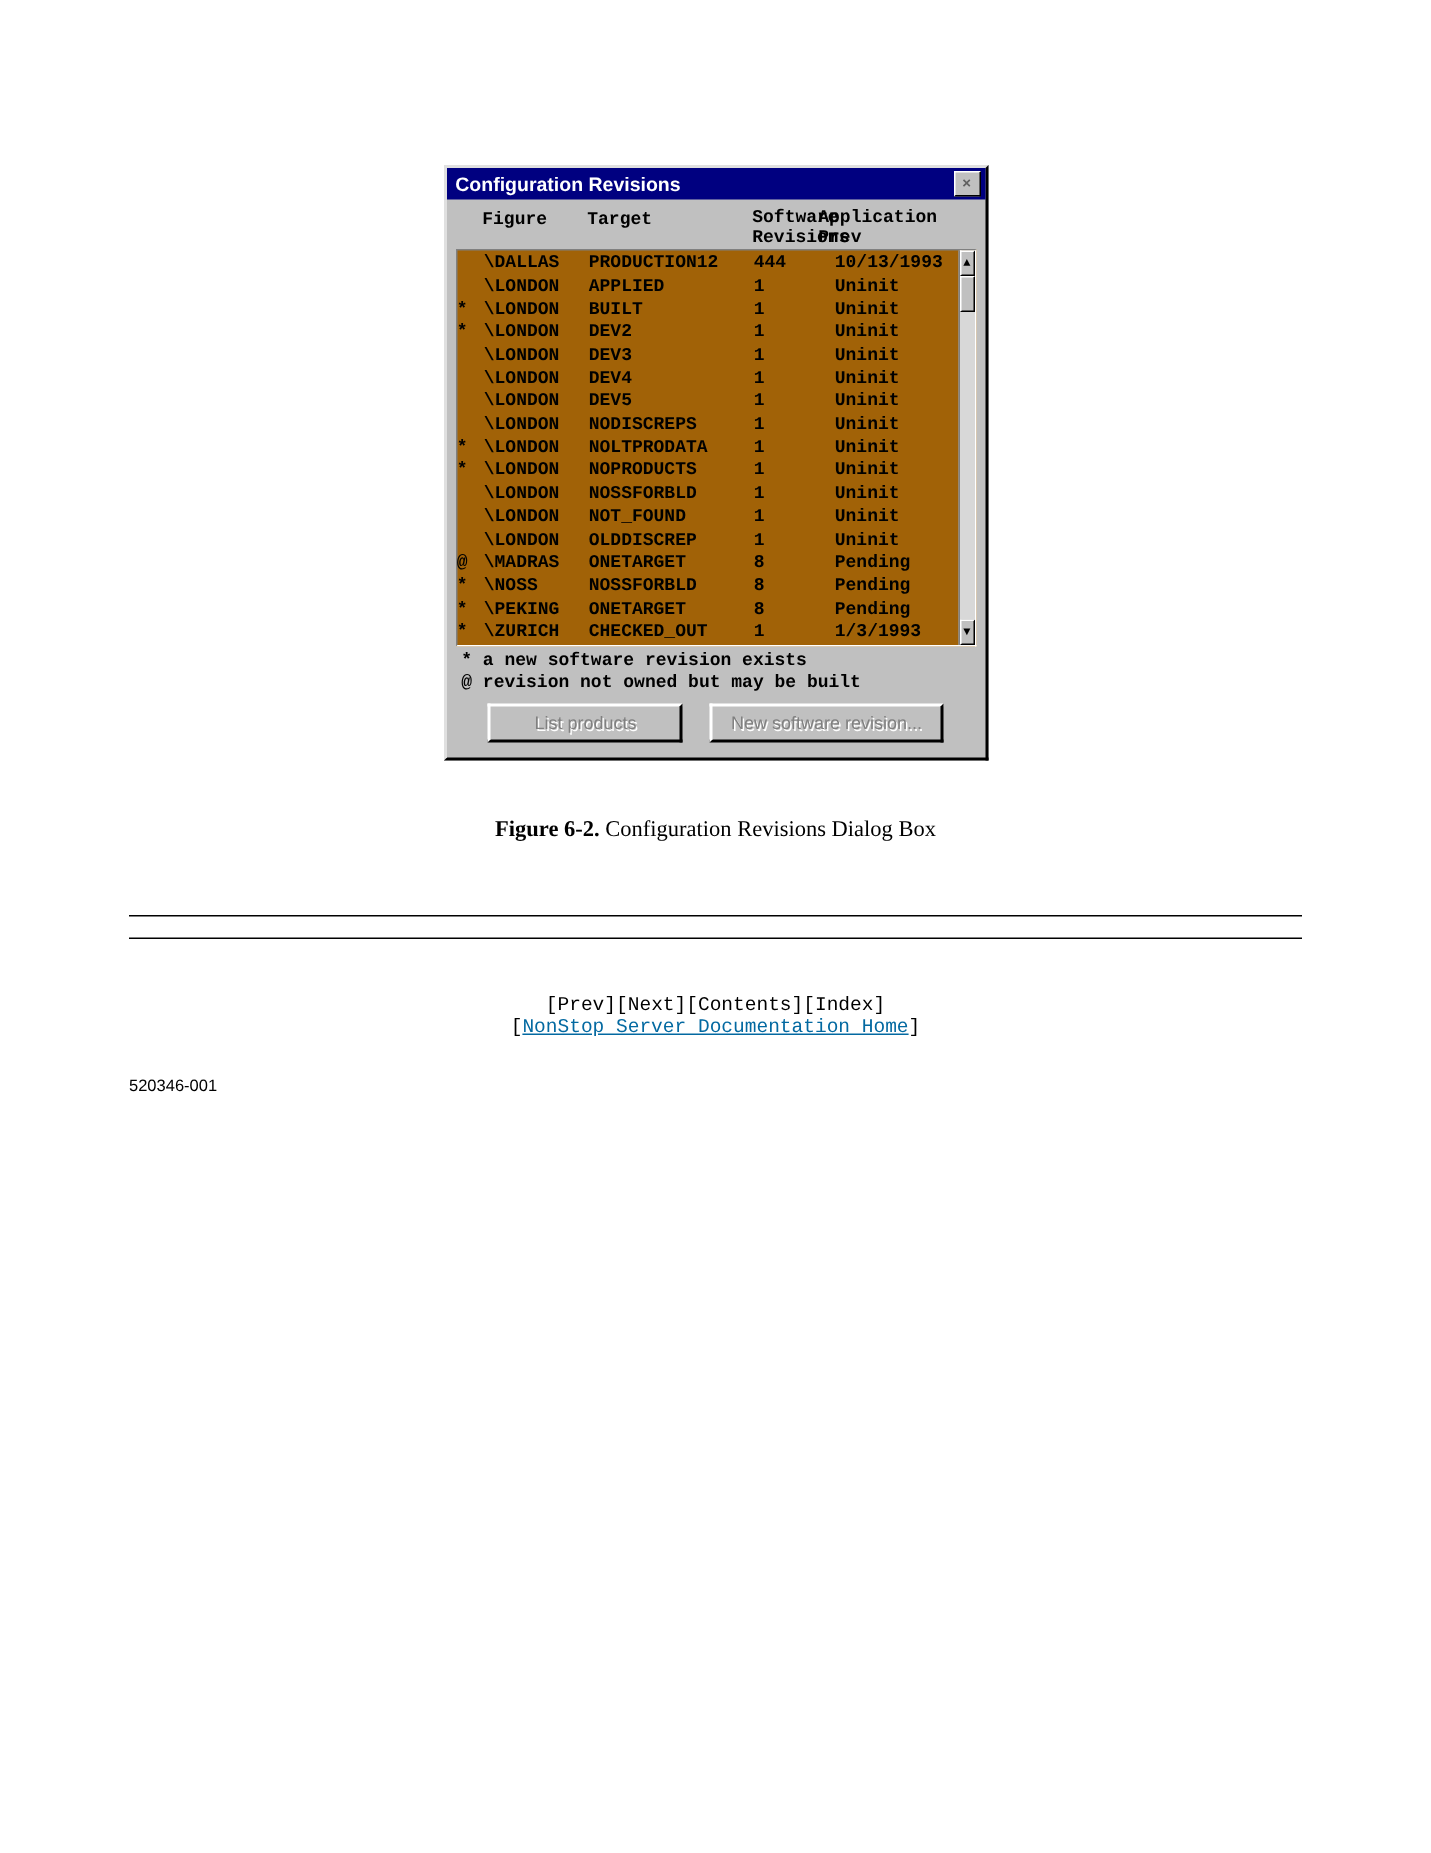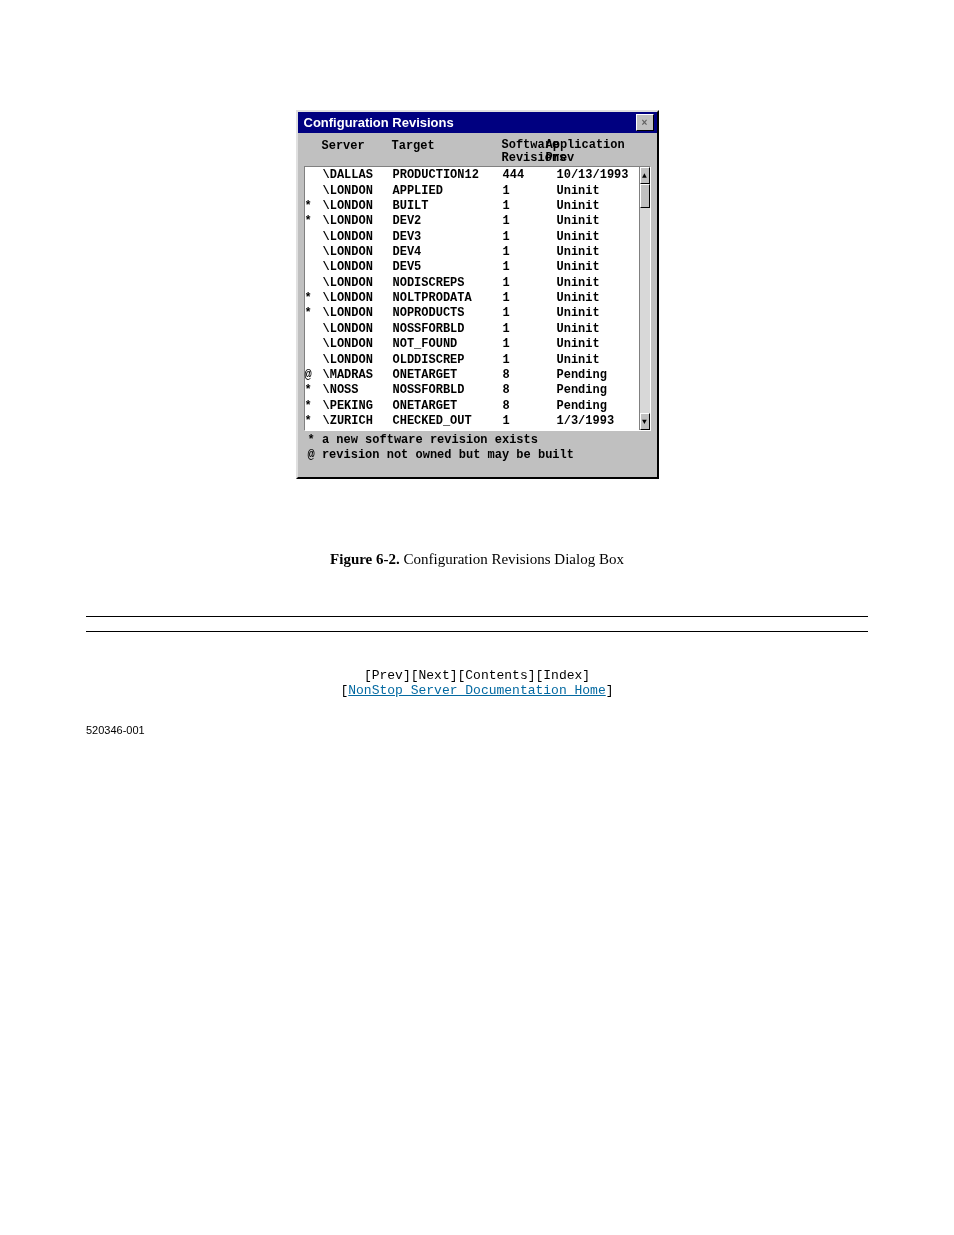--- a/index.html
+++ b/index.html
@@ -70,21 +70,21 @@
   .col-flag { width: 18px; flex: 0 0 18px; }
   .col-system { width: 70px; flex: 0 0 70px; }
   .col-target { width: 110px; flex: 0 0 110px; }
   .col-rev { width: 44px; flex: 0 0 44px; text-align: right; }
   .col-date { width: 82px; flex: 0 0 82px; }
   .hdr-2line { line-height: 1.05; }
   .list-box {
     border: 1px solid #808080;
     border-right-color: #fff;
     border-bottom-color: #fff;
-    background: #ffffff;
+    background: #a16207;
     position: relative;
     display: flex;
   }
   .rows {
     flex: 1 1 auto;
     padding: 1px 0;
     font-size: 12px;
     font-weight: bold;
     line-height: 1.28;
   }
@@ -147,21 +147,21 @@
     font-family: Arial, sans-serif;
     font-size: 12px;
     text-align: center;
     min-width: 130px;
     box-sizing: border-box;
   }
   .win-btn.disabled { color: #808080; text-shadow: 1px 1px 0 #fff; }
 
   .caption-block {
     text-align: center;
-    margin-top: 72px;
+    margin-top: 38px;
     font-size: 15px;
   }
   .caption-block .fig-label { font-weight: bold; }
   .caption-block .fig-title { }
 
   .rule-area {
     margin: 48px 86px 0 86px;
   }
   .thin-rule {
     border: none;
@@ -200,21 +200,21 @@
   <div class="figure-wrap">
     <div class="dialog">
       <div class="titlebar">
         <span>Configuration Revisions</span>
         <span class="close-btn">×</span>
       </div>
       <div class="dialog-body">
         <div class="list-area">
           <div class="list-header">
             <span class="col-flag"></span>
-            <span class="col-system">Server</span>
+            <span class="col-system">Figure</span>
             <span class="col-target">Target</span>
             <span class="col-rev hdr-2line"><span>Software</span><br><span>Revisions</span></span>
             <span class="col-date hdr-2line"><span>Application</span><br><span>Prev</span></span>
           </div>
           <div class="list-box">
             <div class="rows" id="rows-container">
                 <div class="row"><span class="col-flag">  </span><span class="col-system">\DALLAS</span><span class="col-target">PRODUCTION12</span><span class="col-rev">444</span><span class="col-date">10/13/1993</span></div>
                 <div class="row"><span class="col-flag">  </span><span class="col-system">\LONDON</span><span class="col-target">APPLIED</span><span class="col-rev">1</span><span class="col-date">Uninit</span></div>
                 <div class="row"><span class="col-flag">* </span><span class="col-system">\LONDON</span><span class="col-target">BUILT</span><span class="col-rev">1</span><span class="col-date">Uninit</span></div>
                 <div class="row"><span class="col-flag">* </span><span class="col-system">\LONDON</span><span class="col-target">DEV2</span><span class="col-rev">1</span><span class="col-date">Uninit</span></div>
@@ -236,20 +236,24 @@
               <div class="sb-btn">▲</div>
               <div class="sb-track">
                 <div class="sb-thumb" style="top:0;height:22px"></div>
               </div>
               <div class="sb-btn">▼</div>
             </div>
           </div>
           <div class="legend"><span>* a new software revision exists</span>
 <span>@ revision not owned but may be built</span></div>
         </div>
+        <div class="buttons">
+          <div class="win-btn disabled">List products</div>
+          <div class="win-btn disabled">New software revision...</div>
+        </div>
       </div>
     </div>
   </div>
 
   <div class="caption-block">
     <span class="fig-label">Figure 6-2.</span><span class="fig-title"> Configuration Revisions Dialog Box</span>
   </div>
 
   <div class="rule-area">
     <hr class="thin-rule">

